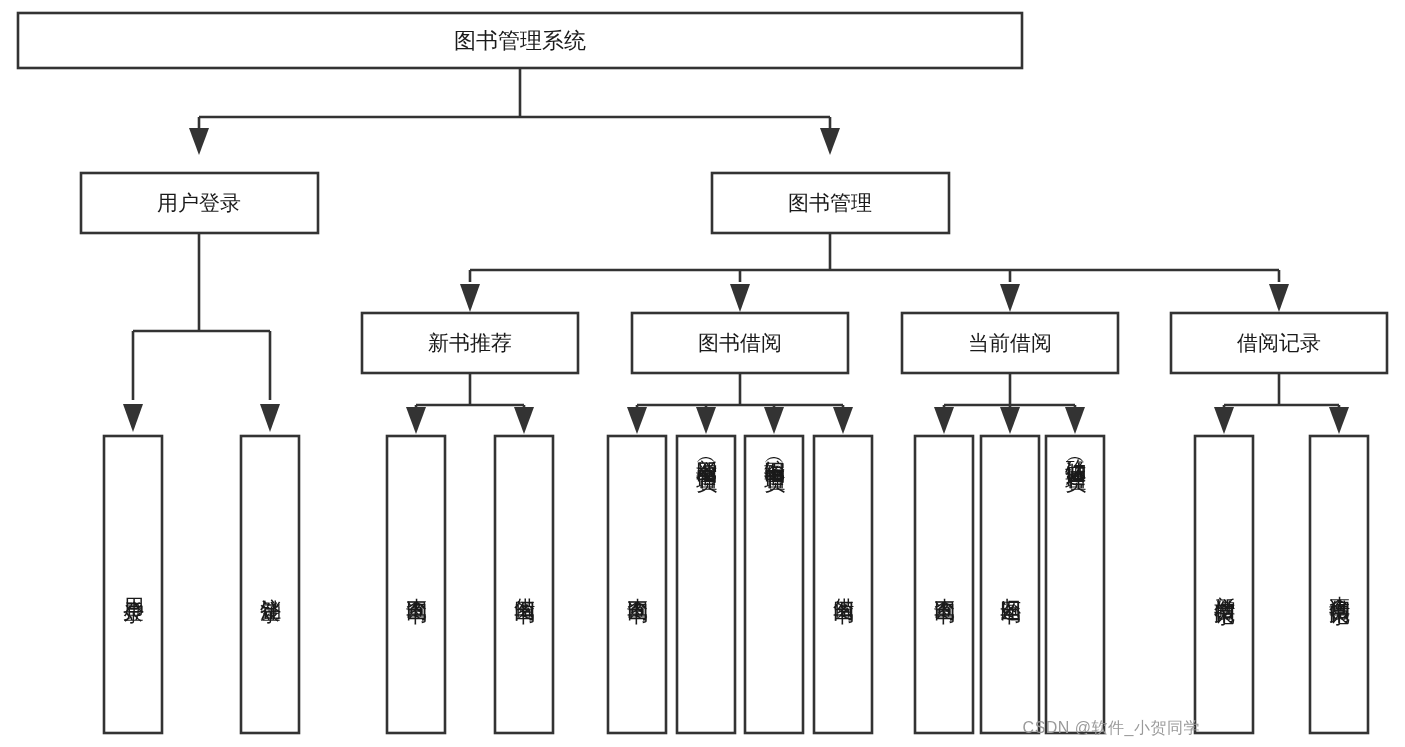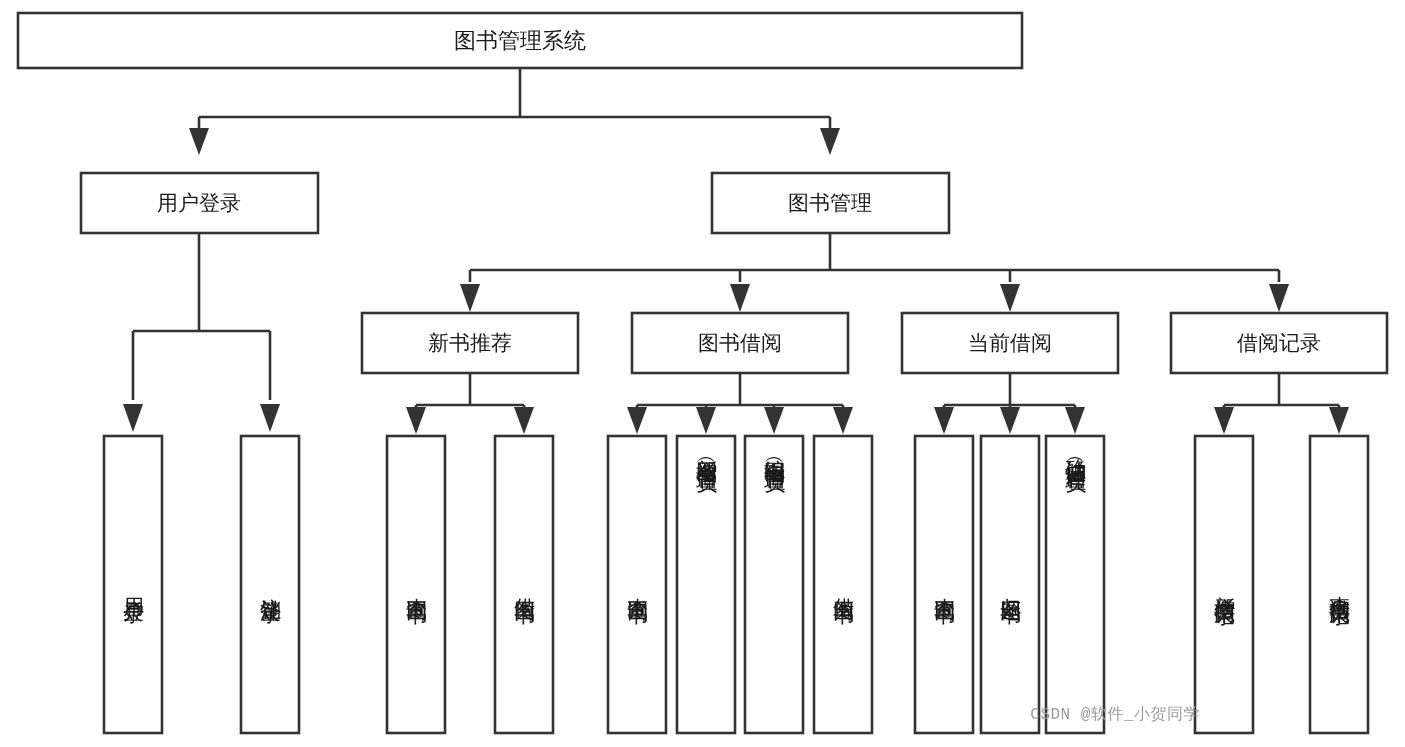--- a/index.html
+++ b/index.html
@@ -68,22 +68,22 @@
     font-size: 21px;
     line-height: 1.30;
     letter-spacing: 2px;
     color: #1a1a1a;
     white-space: nowrap;
     text-align: center;
   }
   .watermark {
     position: absolute;
     right: 14px;
-    bottom: 22px;
-    font-family: Liberation Mono, monospace;
+    bottom: 8px;
+    font-family: Liberation Sans, sans-serif;
     font-size: 16px;
     color: #9a9a9a;
     letter-spacing: 0.5px;
     pointer-events: none;
     user-select: none;
   }
 </style>
 </head>
 <body>
 

